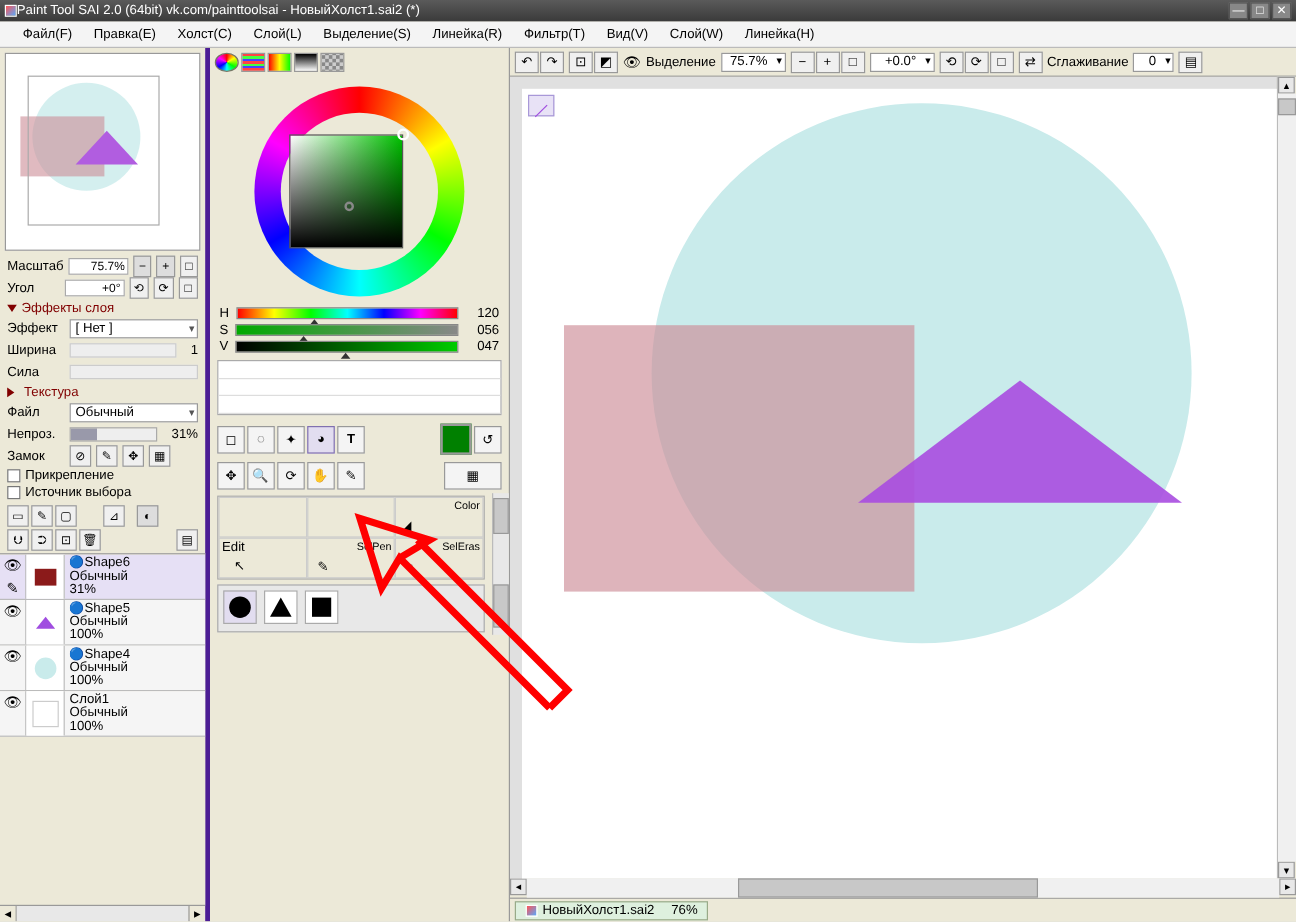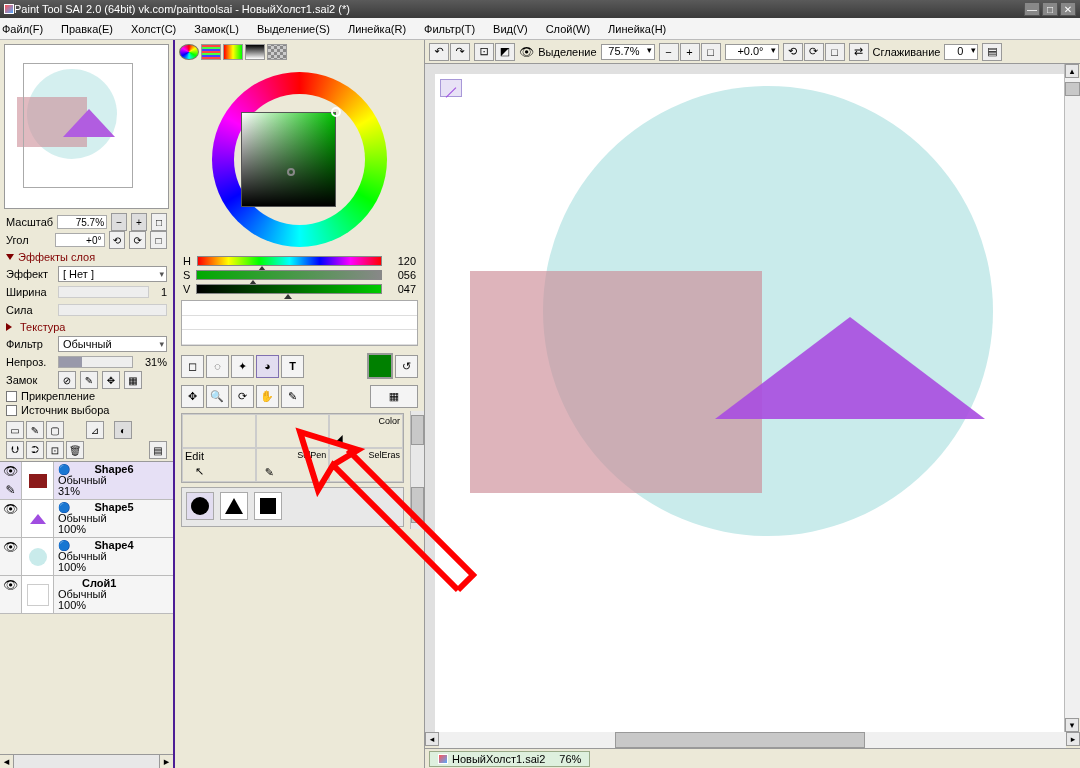--- a/index.html
+++ b/index.html
@@ -1,24 +1,24 @@
 <!DOCTYPE html>
 <html><head>
 <meta charset="utf-8">
 <style>
 * { box-sizing: border-box; font-family: "Segoe UI", Tahoma, sans-serif; font-size: 11px; user-select: none; }
 body { margin: 0; width: 1080px; height: 768px; background: #ece9d8; overflow: hidden; display: flex; flex-direction: column; }
 .titlebar { height: 18px; background: linear-gradient(#5a5a5a,#3a3a3a); color: #fff; display: flex; align-items: center; padding: 0 4px; font-size: 11px; }
 .titlebar .title { flex: 1; font-weight: normal; }
 .win-btns { display: flex; gap: 2px; }
 .win-btn { width: 16px; height: 14px; background: #888; border: 1px solid #555; display: flex; align-items: center; justify-content: center; color: #fff; font-size: 10px; }
-.menubar { height: 22px; background: #f4f4f4; border-bottom: 1px solid #bbb; display: flex; align-items: center; padding: 0 2px; gap: 18px; }
+.menubar { height: 22px; background: #f4f4f4; border-bottom: 1px solid #bbb; display: flex; align-items: center; padding: 0 19px; gap: 18px; }
 .workspace { flex: 1; display: flex; overflow: hidden; }
 
-.col-left { width: 175px; background: #ece9d8; border-right: 2px solid #4c1d95; display: flex; flex-direction: column; }
+.col-left { width: 175px; background: #ece9d8; border-right: 4px solid #4c1d95; display: flex; flex-direction: column; }
 .nav-preview { border: 1px solid #999; margin: 4px; background: #fff; height: 165px; position: relative; }
 .nav-preview .inner { position: absolute; left: 18px; top: 18px; width: 110px; height: 125px; border: 1px solid #aaa; }
 .nav-preview .circ { position: absolute; left: 22px; top: 24px; width: 90px; height: 90px; border-radius: 50%; background: #c9ebeb; opacity: .8; }
 .nav-preview .rect { position: absolute; left: 12px; top: 52px; width: 70px; height: 50px; background: #cc8c96; opacity: .6; }
 .nav-preview .tri { position: absolute; left: 58px; top: 64px; width: 0; height: 0; border-left: 26px solid transparent; border-right: 26px solid transparent; border-bottom: 28px solid #b15de0; }
 
 .small-row { display: flex; align-items: center; height: 18px; padding: 0 6px; gap: 4px; }
 .small-row .lbl { width: 48px; }
 .small-row input { width: 50px; height: 14px; font-size: 10px; text-align: right; border: 1px solid #aaa; }
 .icon-btn { width: 18px; height: 18px; border: 1px solid #999; background: #f0f0f0; display: flex; align-items: center; justify-content: center; font-size: 10px; }
@@ -34,21 +34,21 @@
 .chk { width: 11px; height: 11px; border: 1px solid #777; background: #fff; }
 
 .layer-toolbar { display: flex; gap: 2px; padding: 4px 6px 2px; flex-wrap: wrap; }
 .layer-list { border-top: 1px solid #999; flex: 1; overflow: auto; background: #ece9d8; }
 .layer-item { display: flex; height: 38px; border-bottom: 1px solid #bbb; background: #f5f5f5; }
 .layer-item.sel { background: #e6e0f5; }
 .layer-eye { width: 22px; border-right: 1px solid #bbb; display: flex; flex-direction: column; }
 .layer-eye div { flex: 1; display: flex; align-items: center; justify-content: center; font-size: 12px; }
 .layer-thumb { width: 32px; border-right: 1px solid #bbb; background: #fff; display: flex; align-items: center; justify-content: center; }
 .layer-info { flex: 1; padding: 2px 4px; font-size: 10px; line-height: 11px; }
-.layer-name { font-weight: bold; margin-left: 24px; }
+.layer-name { font-weight: normal; }
 
 .col-tools { width: 250px; background: #ece9d8; border-right: 1px solid #999; display: flex; flex-direction: column; }
 .mode-row { display: flex; gap: 2px; padding: 4px; }
 .mode-btn { width: 20px; height: 16px; border: 1px solid #999; background: #f0f0f0; }
 .mode-btn.active { background: #e6e0f5; border-color: #776; }
 
 .color-wheel-wrap { position: relative; height: 190px; display: flex; align-items: center; justify-content: center; }
 .color-wheel { width: 175px; height: 175px; border-radius: 50%; background: conic-gradient(red,yellow,lime,cyan,blue,magenta,red); position: relative; }
 .color-wheel::after { content: ""; position: absolute; left: 22px; top: 22px; width: 131px; height: 131px; border-radius: 50%; background: #ece9d8; }
 .color-sq { position: absolute; left: 66px; top: 48px; width: 95px; height: 95px; background: linear-gradient(to bottom, rgba(0,0,0,0), #000), linear-gradient(to right, #fff, #00c000); z-index: 2; border: 1px solid #555; }
@@ -120,21 +120,21 @@
     <div class="win-btn">―</div>
     <div class="win-btn">□</div>
     <div class="win-btn">✕</div>
   </div>
 </div>
 
 <div class="menubar">
   <span>Файл(F)</span>
   <span>Правка(E)</span>
   <span>Холст(C)</span>
-  <span>Замок(L)</span>
+  <span>Слой(L)</span>
   <span>Выделение(S)</span>
   <span>Линейка(R)</span>
   <span>Фильтр(T)</span>
   <span>Вид(V)</span>
   <span>Слой(W)</span>
   <span>Линейка(H)</span>
 </div>
 
 <div class="workspace">
 
@@ -179,21 +179,21 @@
     <span class="lbl">Сила</span>
     <div style="flex:1;height:12px;background:#eee;border:1px solid #ccc;"></div>
   </div>
 
   <div class="sec-header collapsed">
         <span class="tri"></span>
         <span>Текстура</span>
       </div>
 
   <div class="small-row">
-    <span class="lbl">Фильтр</span>
+    <span class="lbl">Файл</span>
     <div class="drop">
           <span>Обычный</span>
         </div>
   </div>
   <div class="small-row">
     <span class="lbl">Непроз.</span>
     <div style="flex:1;height:12px;background:linear-gradient(to right,#99a 31%,#eee 31%);border:1px solid #aaa;"></div>
     <span style="width:30px;text-align:right;">31%</span>
   </div>
   <div class="small-row">

